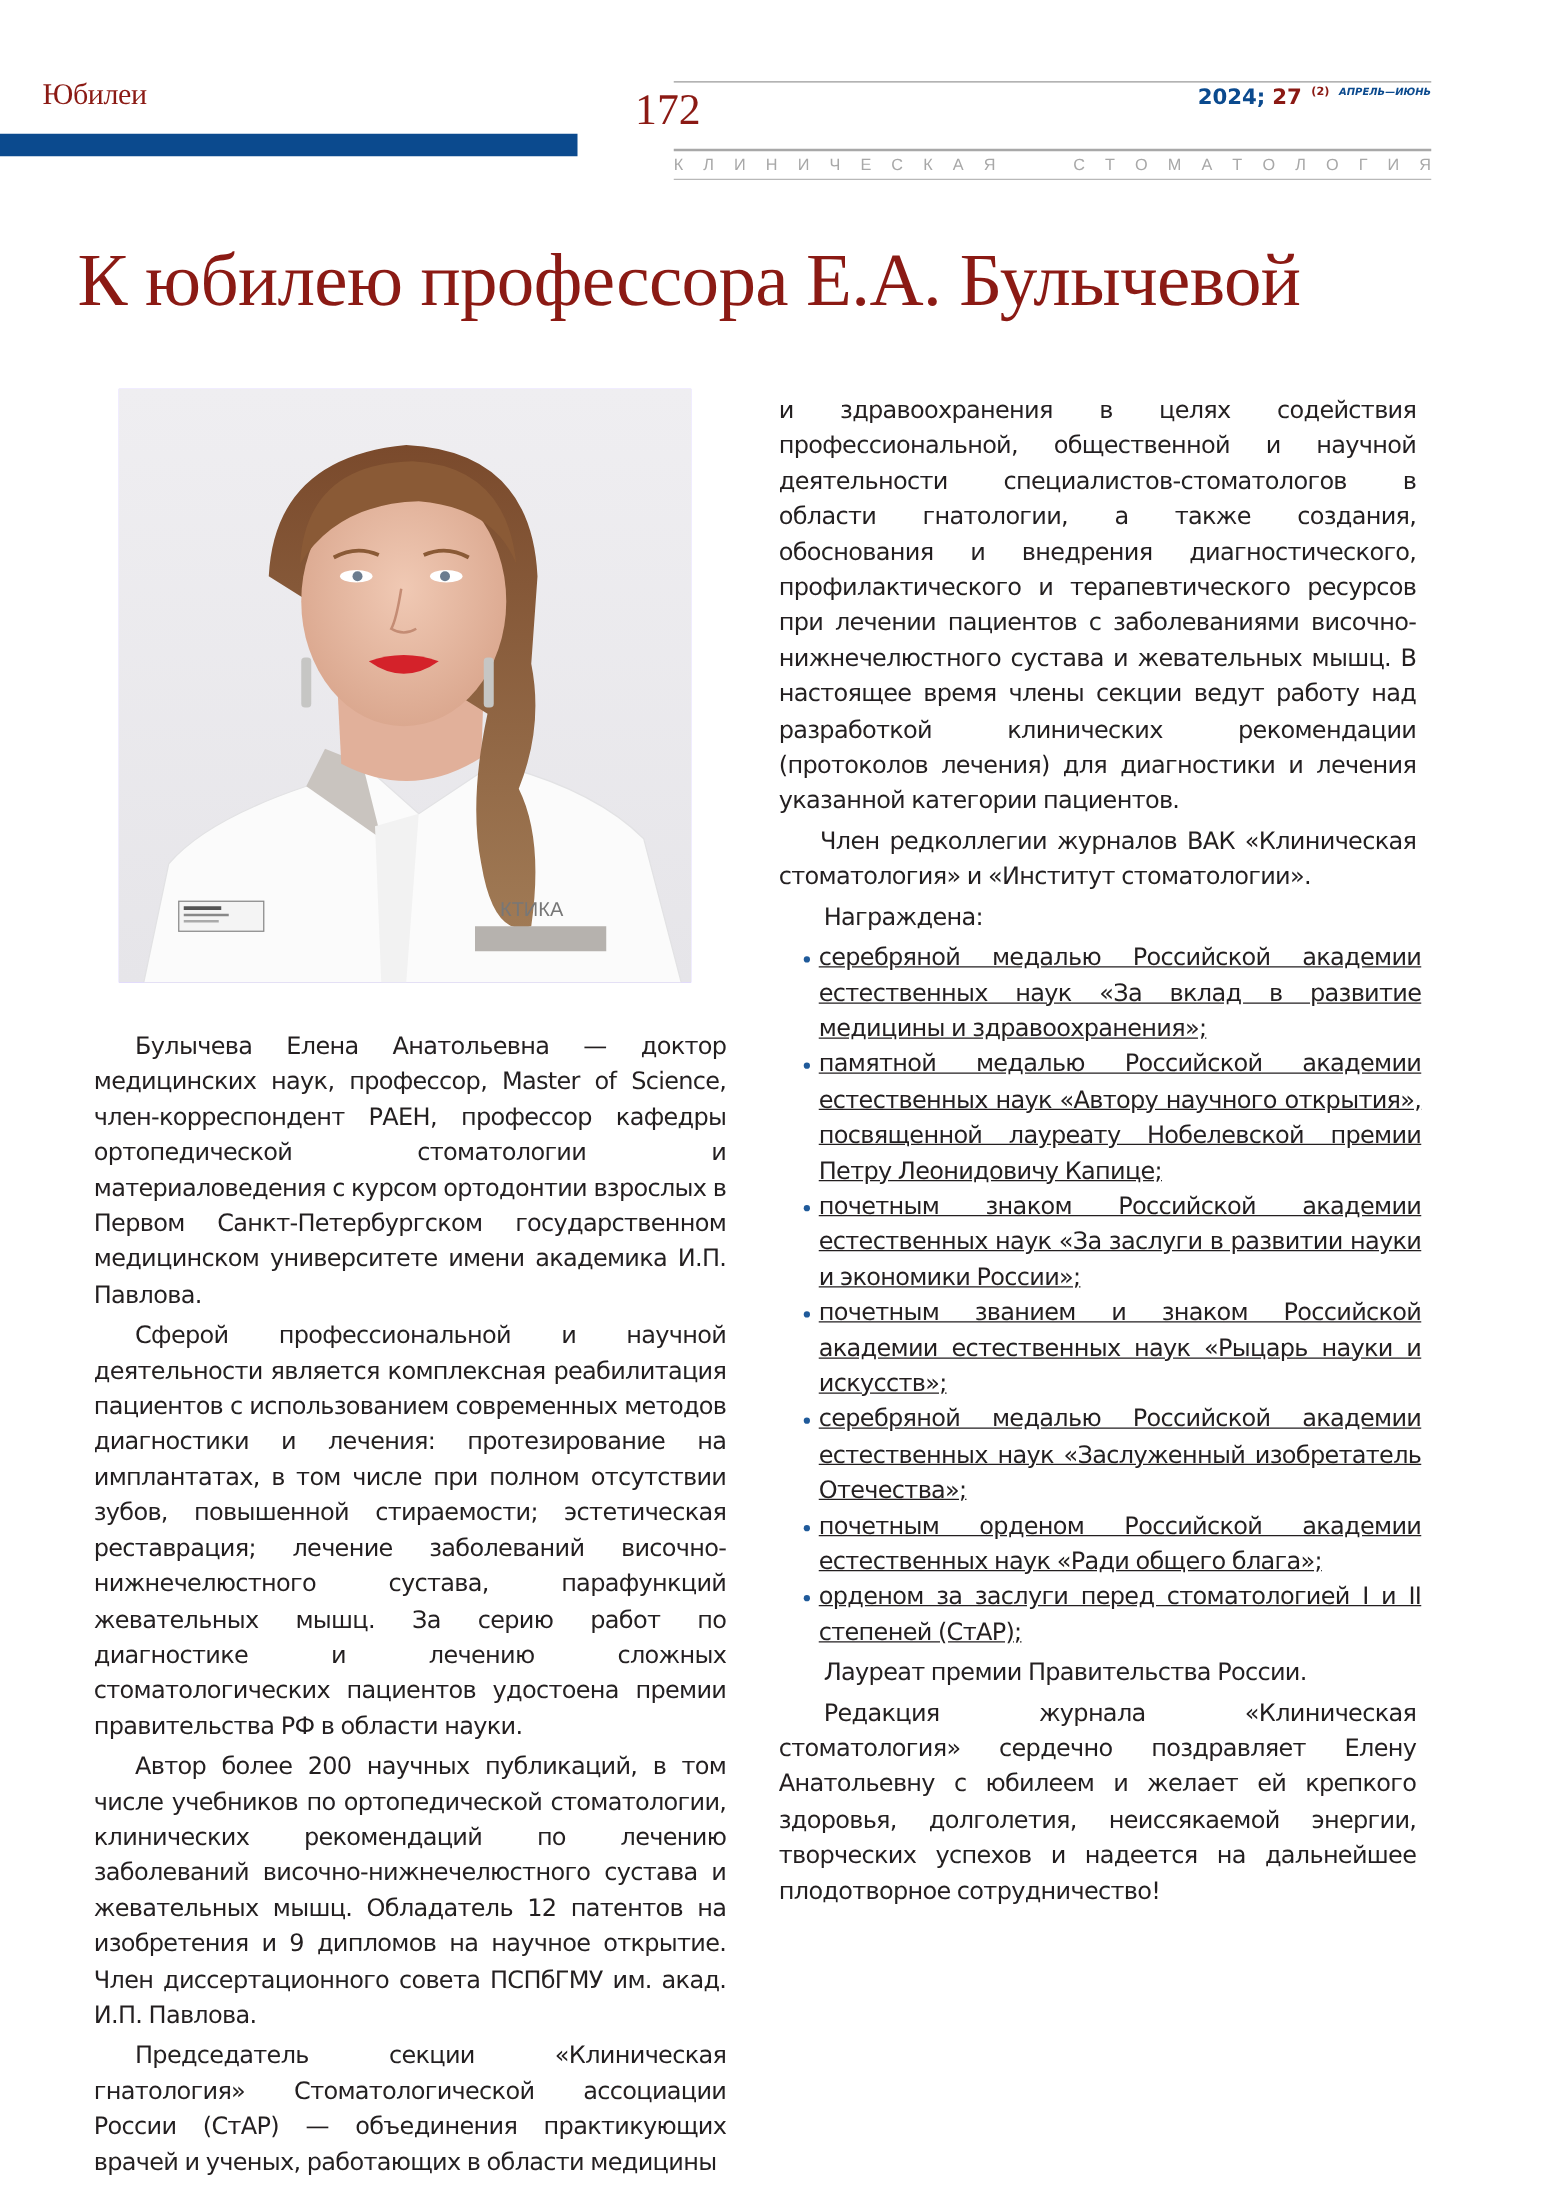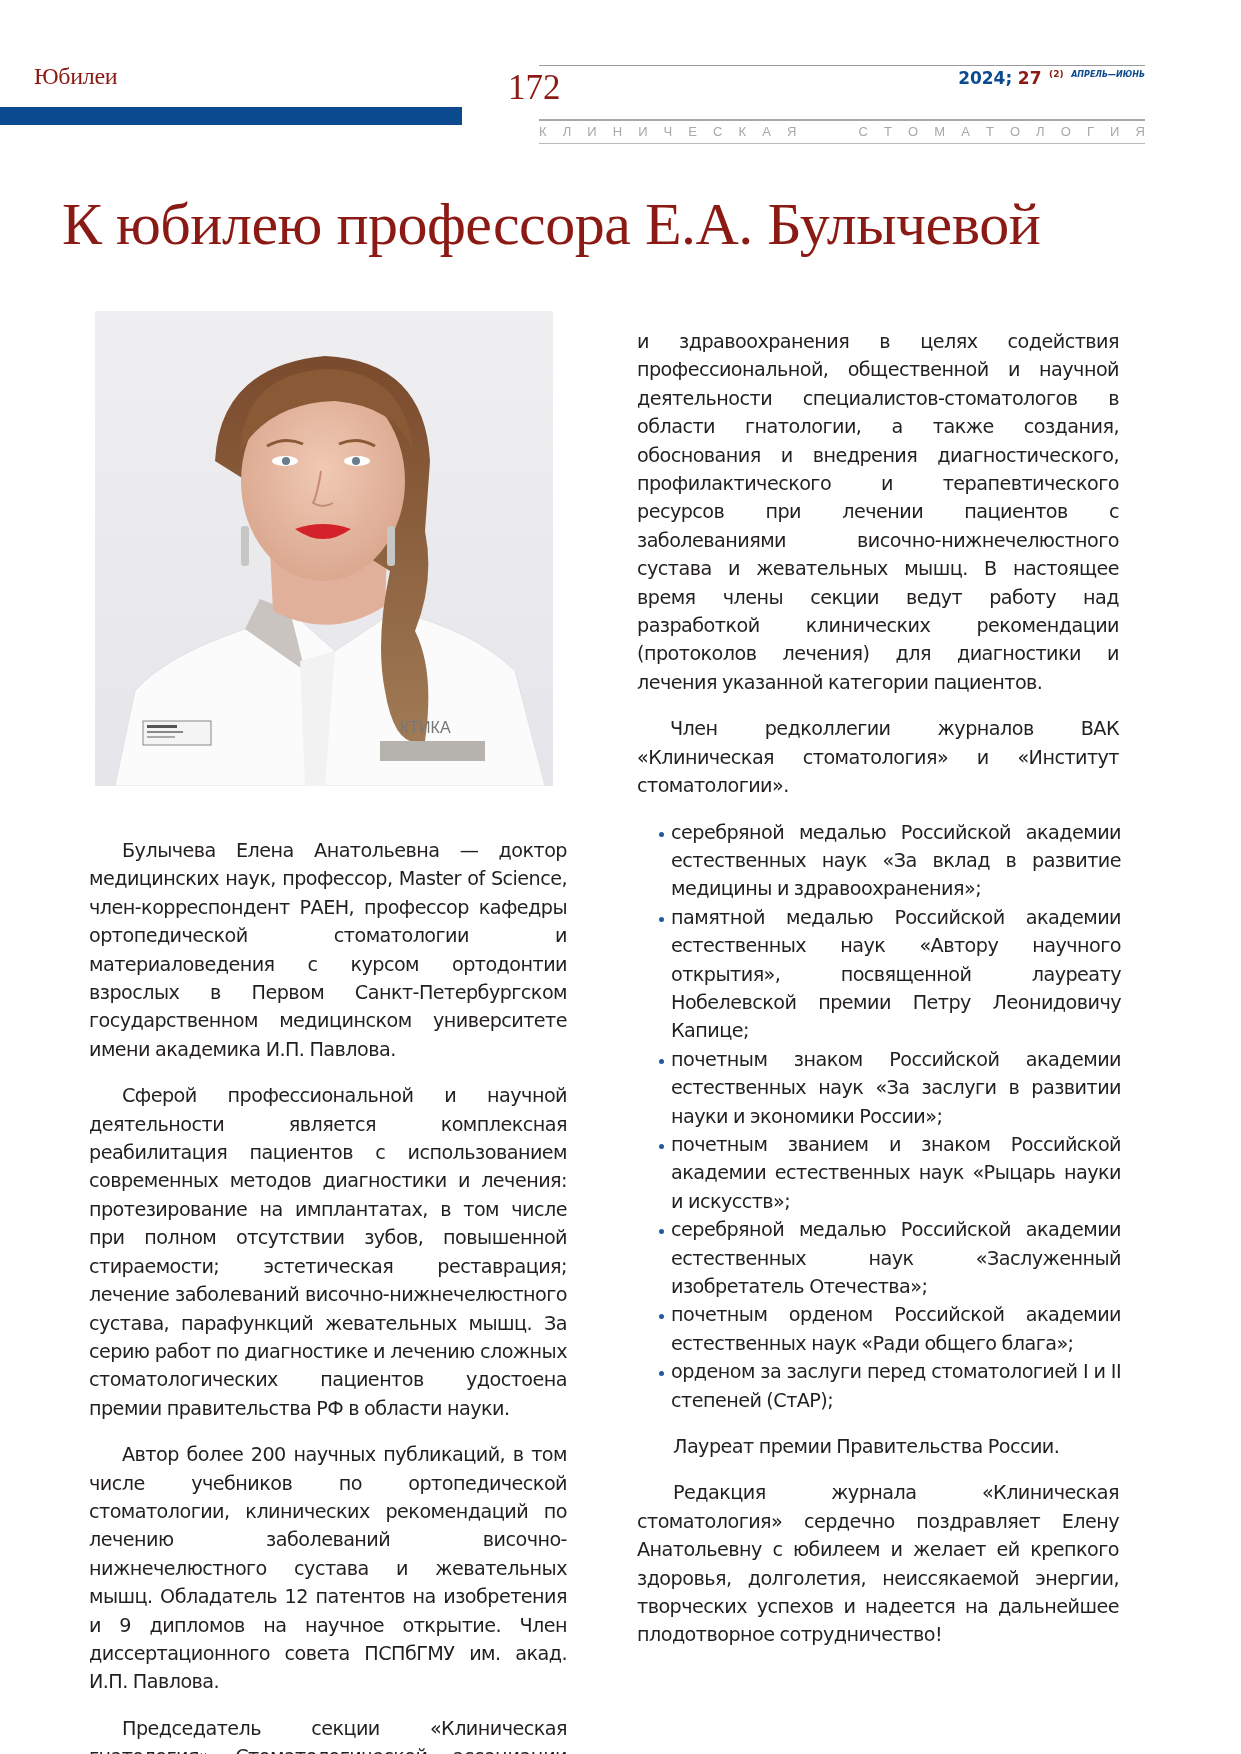--- a/index.html
+++ b/index.html
@@ -34,24 +34,24 @@
 
   
   .photo { position: absolute; left: 95px; top: 311px; width: 458px; height: 475px; overflow: hidden; background: #c4b5fd; }
   .photo svg { display: block; }
 
   
   .col { position: absolute; font-family: "DejaVu Sans", sans-serif; font-size: 19.2px; line-height: 28.4px;
          color: #231f20; text-align: justify; hyphens: manual; letter-spacing: -0.55px; word-spacing: -0.5px; }
   .col-left { left: 71px; top: 819px; width: 514px; }
   .col-right { left: 619px; top: 310px; width: 518px; }
-  .col p { margin: 18px; text-indent: 33px; }
+  .col p { margin: 4px; text-indent: 33px; }
   .col p.noindent { text-indent: 0; }
   .col p.lastline-left { text-align-last: left; }
-  .col ul { margin: 16px; padding: 0; list-style: none; }
+  .col ul { margin: 0; padding: 0; list-style: none; text-decoration: underline; }
   .col li { position: relative; padding-left: 36px; text-align: justify; }
   .col li .bullet { position: absolute; left: 24px; top: 13px; width: 5px; height: 5px; border-radius: 50%; background: #1f5a9a; }
   .col p.awarded { text-indent: 36px; }
   .col p.indent36 { text-indent: 36px; }
 </style>
 </head>
 <body>
 
 <div class="section-label">Юбилеи</div>
 <div class="section-bar"></div>
@@ -154,20 +154,21 @@
 <div class="col col-left">
   <p>Булычева Елена Анатольевна — доктор медицинских наук, профессор, Master of Science, член-корреспондент РАЕН, профессор кафедры ортопедической стоматологии и материаловедения с курсом ортодонтии взрослых в Первом Санкт-Петербургском государственном медицинском университете имени академика И.П. Павлова.</p>
   <p>Сферой профессиональной и научной деятельности является комплексная реабилитация пациентов с использованием современных методов диагностики и лечения: протезирование на имплантатах, в том числе при полном отсутствии зубов, повышенной стираемости; эстетическая реставрация; лечение заболеваний височно-нижнечелюстного сустава, парафункций жевательных мышц. За серию работ по диагностике и лечению сложных стоматологических пациентов удостоена премии правительства РФ в области науки.</p>
   <p>Автор более 200 научных публикаций, в том числе учебников по ортопедической стоматологии, клинических рекомендаций по лечению заболеваний височно-нижнечелюстного сустава и жевательных мышц. Обладатель 12 патентов на изобретения и 9 дипломов на научное открытие. Член диссертационного совета ПСПбГМУ им. акад. И.П. Павлова.</p>
   <p>Председатель секции «Клиническая гнатология» Стоматологической ассоциации России (СтАР) — объединения практикующих врачей и ученых, работающих в области медицины</p>
 </div>
 
 <div class="col col-right">
   <p class="noindent lastline-left">и здравоохранения в целях содействия профессиональной, общественной и научной деятельности специалистов-стоматологов в области гнатологии, а также создания, обоснования и внедрения диагностического, профилактического и терапевтического ресурсов при лечении пациентов с заболеваниями височно-нижнечелюстного сустава и жевательных мышц. В настоящее время члены секции ведут работу над разработкой клинических рекомендации (протоколов лечения) для диагностики и лечения указанной категории пациентов.</p>
   <p>Член редколлегии журналов ВАК «Клиническая стоматология» и «Институт стоматологии».</p>
+  <p class="awarded">Награждена:</p>
   <ul>
     <li><span class="bullet"></span><span>серебряной медалью Российской академии естественных наук «За вклад в развитие медицины и здравоохранения»;</span></li>
     <li><span class="bullet"></span><span>памятной медалью Российской академии естественных наук «Автору научного открытия», посвященной лауреату Нобелевской премии Петру Леонидовичу Капице;</span></li>
     <li><span class="bullet"></span><span>почетным знаком Российской академии естественных наук «За заслуги в развитии науки и экономики России»;</span></li>
     <li><span class="bullet"></span><span>почетным званием и знаком Российской академии естественных наук «Рыцарь науки и искусств»;</span></li>
     <li><span class="bullet"></span><span>серебряной медалью Российской академии естественных наук «Заслуженный изобретатель Отечества»;</span></li>
     <li><span class="bullet"></span><span>почетным орденом Российской академии естественных наук «Ради общего блага»;</span></li>
     <li><span class="bullet"></span><span>орденом за заслуги перед стоматологией I и II степеней (СтАР);</span></li>
   </ul>
   <p class="indent36">Лауреат премии Правительства России.</p>

